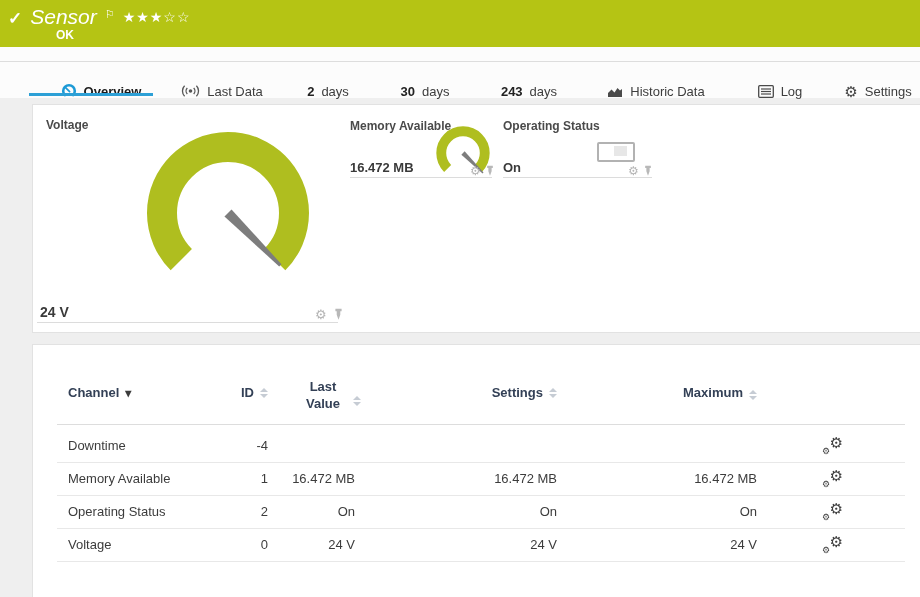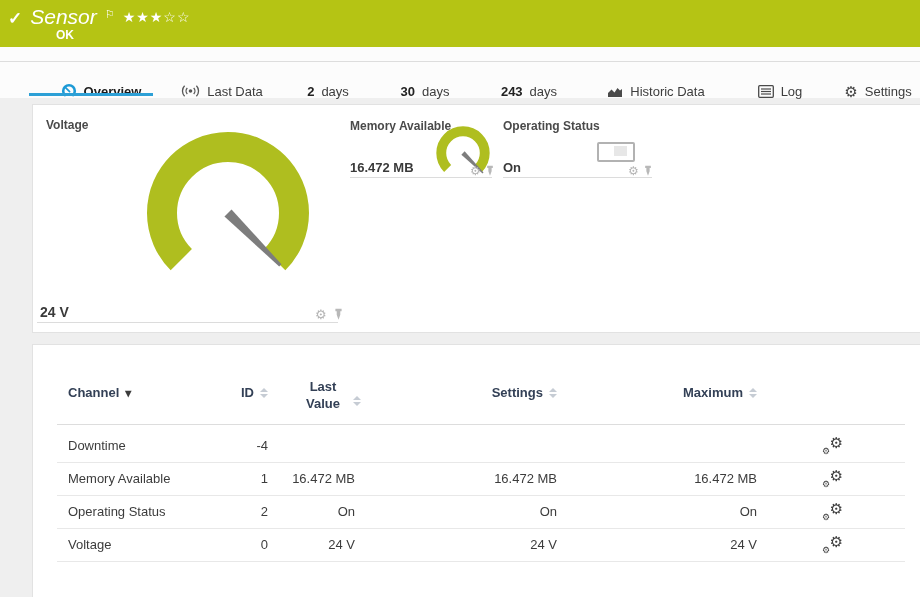--- a/index.html
+++ b/index.html
@@ -216,21 +216,21 @@
           <span class="down"></span>
         </span>
     </div>
     <div class="th" style="right:363px;top:40px;">
       <span>Settings</span>
       <span class="sort-carets">
           <span class="up"></span>
           <span class="down"></span>
         </span>
     </div>
-    <div class="th" style="right:163px;top:40px;">
+    <div class="th" style="right:163px;top:40px;align-items:flex-end;">
       <span>Maximum</span>
       <span class="sort-carets">
           <span class="up"></span>
           <span class="down"></span>
         </span>
     </div>
     <div class="rowline" style="top:79px;background:#ddd;"></div>
 
     <div>
       <div class="cell" style="left:35px;top:84px;">Downtime</div>

